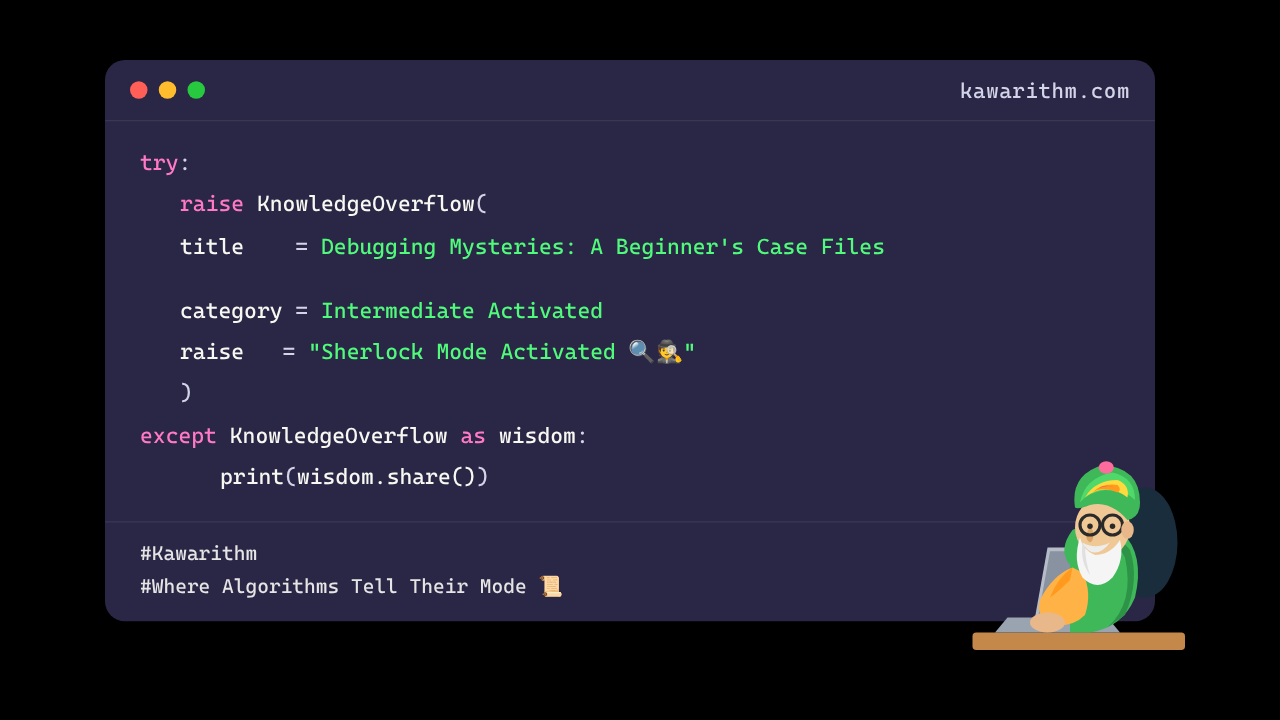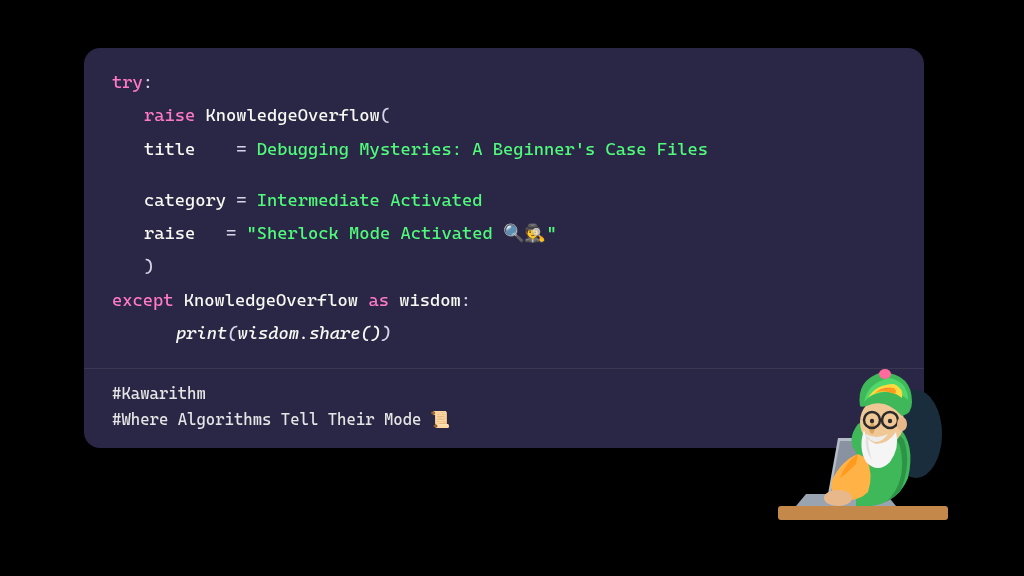--- a/index.html
+++ b/index.html
@@ -47,21 +47,21 @@
     .code-body {
       padding: 18px 28px 18px 28px;
       font-size: 17.5px;
       line-height: 1.9;
       color: #e8e8f0;
     }
     .code-line {
       white-space: pre;
     }
     .indent-1 { padding-left: 32px; }
-    .indent-2 { padding-left: 64px; font-style: italic; }
+    .indent-2 { padding-left: 64px; }
     .kw-pink { color: #ff79c6; }
     .punct { color: #d4d4e8; }
     .txt-green { color: #50fa7b; }
     .txt-white { color: #f8f8f2; }
     .blank-line { height: 18px; }
     .footer {
       border-top: 1px solid rgba(255,255,255,0.08);
       padding: 12px 28px 16px 28px;
       color: #e5e5e5;
       font-size: 16px;
@@ -74,20 +74,28 @@
       width: 200px;
       height: 200px;
     }
     .character svg { width: 100%; height: 100%; }
   </style>
 </head>
 <body>
 
 <div class="code-window">
 
+  <div class="titlebar">
+    <div class="traffic-lights">
+      <div class="dot red"></div>
+      <div class="dot yellow"></div>
+      <div class="dot green"></div>
+    </div>
+    <div class="site-name">kawarithm.com</div>
+  </div>
 
   <div class="code-body">
 
     <div class="code-line"><span class="kw-pink">try</span><span class="punct">:</span></div>
 
     <div class="code-line indent-1"><span class="kw-pink">raise</span> <span class="txt-white">KnowledgeOverflow</span><span class="punct">(</span></div>
 
     <div class="code-line indent-1"><span class="txt-white">title</span>    <span class="punct">=</span> <span class="txt-green">Debugging Mysteries: A Beginner's Case Files</span></div>
 
     <div class="blank-line"></div>

